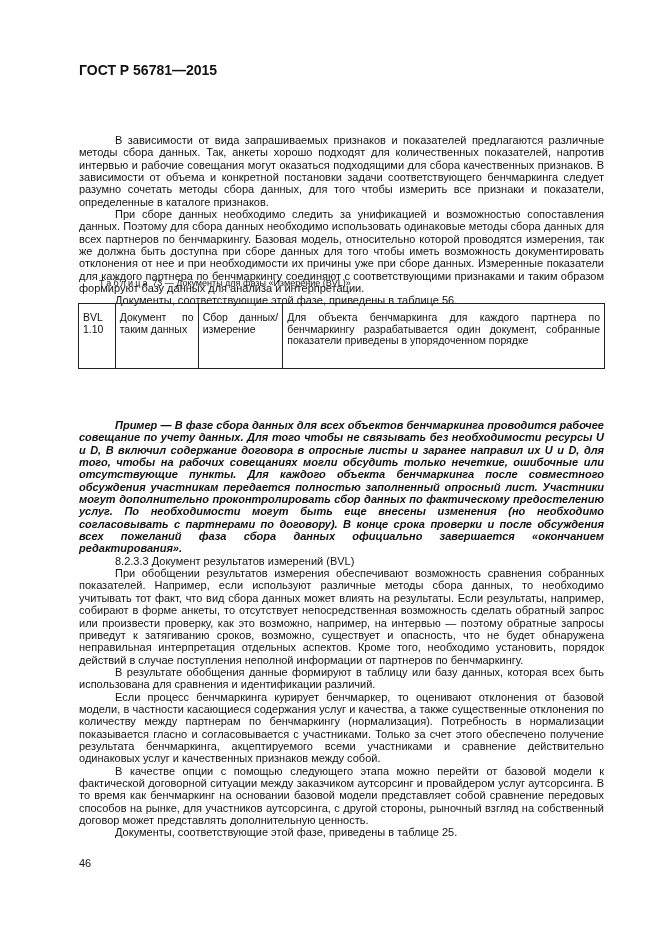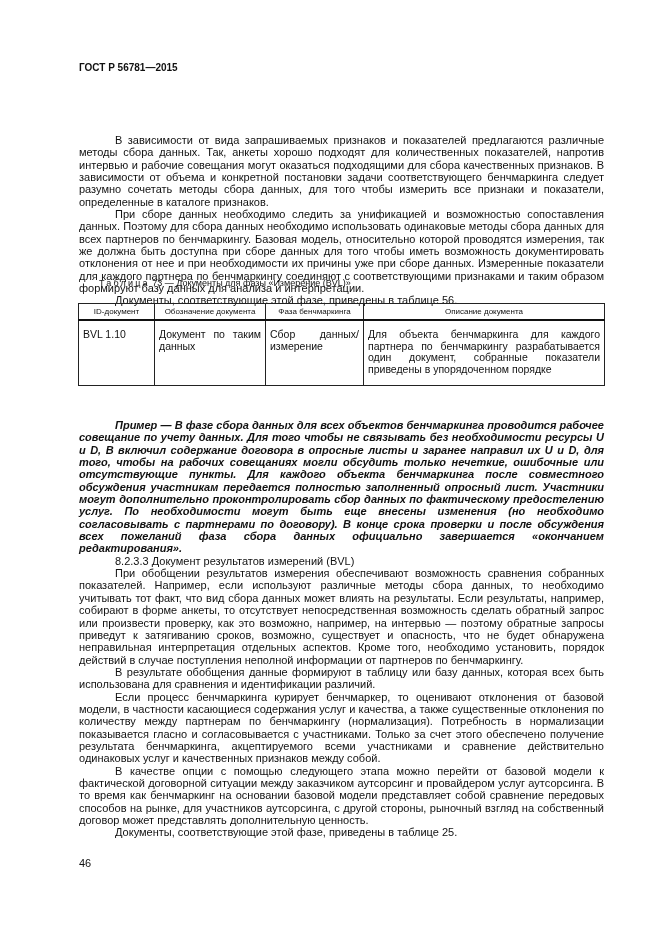--- a/index.html
+++ b/index.html
@@ -1,18 +1,18 @@
 <!DOCTYPE html>
 <html><head>
 <meta charset="utf-8">
 <style>
   html, body { margin:0; padding:0; background:#ffffff; }
   body { width:661px; height:936px; position:relative; overflow:hidden;
          font-family:"Liberation Sans", sans-serif; color:#111; }
-  .page-header { position:absolute; left:79px; top:62px; font-size:10px; font-weight:bold; }
+  .page-header { position:absolute; left:79px; top:62px; font-size:14px; font-weight:bold; }
   .block { position:absolute; left:79px; width:525px; font-size:11px; line-height:12.35px;margin-top:39px; }
   .block p { margin:0; text-align:justify; text-indent:36px; }
   .block p.example { font-style:italic; font-weight:bold; }
   #b1 { top:95px; }
   .caption { position:absolute; left:79px; top:278px; font-size:9px; letter-spacing:0; }
   .caption .sp { letter-spacing:2.2px;margin-left:20px; }
   table.doc { position:absolute; left:78px; top:303px; width:527px; border-collapse:collapse;
               font-size:10.5px; line-height:11.5px; }
   table.doc th, table.doc td { border:1px solid #222; vertical-align:top; padding:8px 4px; }
   table.doc th { font-weight:normal; font-size:8px; line-height:9px; text-align:center; vertical-align:middle; height:15px; padding:0 3px; }
@@ -33,26 +33,20 @@
   <p>При сборе данных необходимо следить за унификацией и возможностью сопоставления данных. Поэтому для сбора данных необходимо использовать одинаковые методы сбора данных для всех партнеров по бенчмаркингу. Базовая модель, относительно которой проводятся измерения, так же должна быть доступна при сборе данных для того чтобы иметь возможность документировать отклонения от нее и при необходимости их причины уже при сборе данных. Измеренные показатели для каждого партнера по бенчмаркингу соединяют с соответствующими признаками и таким образом формируют базу данных для анализа и интерпретации.</p>
   <p>Документы, соответствующие этой фазе, приведены в таблице 56.</p>
 </div>
 
 <div class="caption">
   <span class="sp">Таблица</span><span> 73 — Документы для фазы «Измерение (BVL)»</span>
 </div>
 
 <table class="doc">
   <tbody>
-      <tr class="head-row">
-    <th class="col1">ID-документ</th>
-    <th class="col2">Обозначение документа</th>
-    <th class="col3">Фаза бенчмаркинга</th>
-    <th>Описание документа</th>
-  </tr>
   <tr>
     <td>BVL 1.10</td>
     <td>Документ по таким данных</td>
     <td>Сбор данных/ измерение</td>
     <td>Для объекта бенчмаркинга для каждого партнера по бенчмаркингу разрабатывается один документ, собранные показатели приведены в упорядоченном порядке</td>
   </tr>
 </tbody>
   </table>
 
 <div class="block" id="b2">

